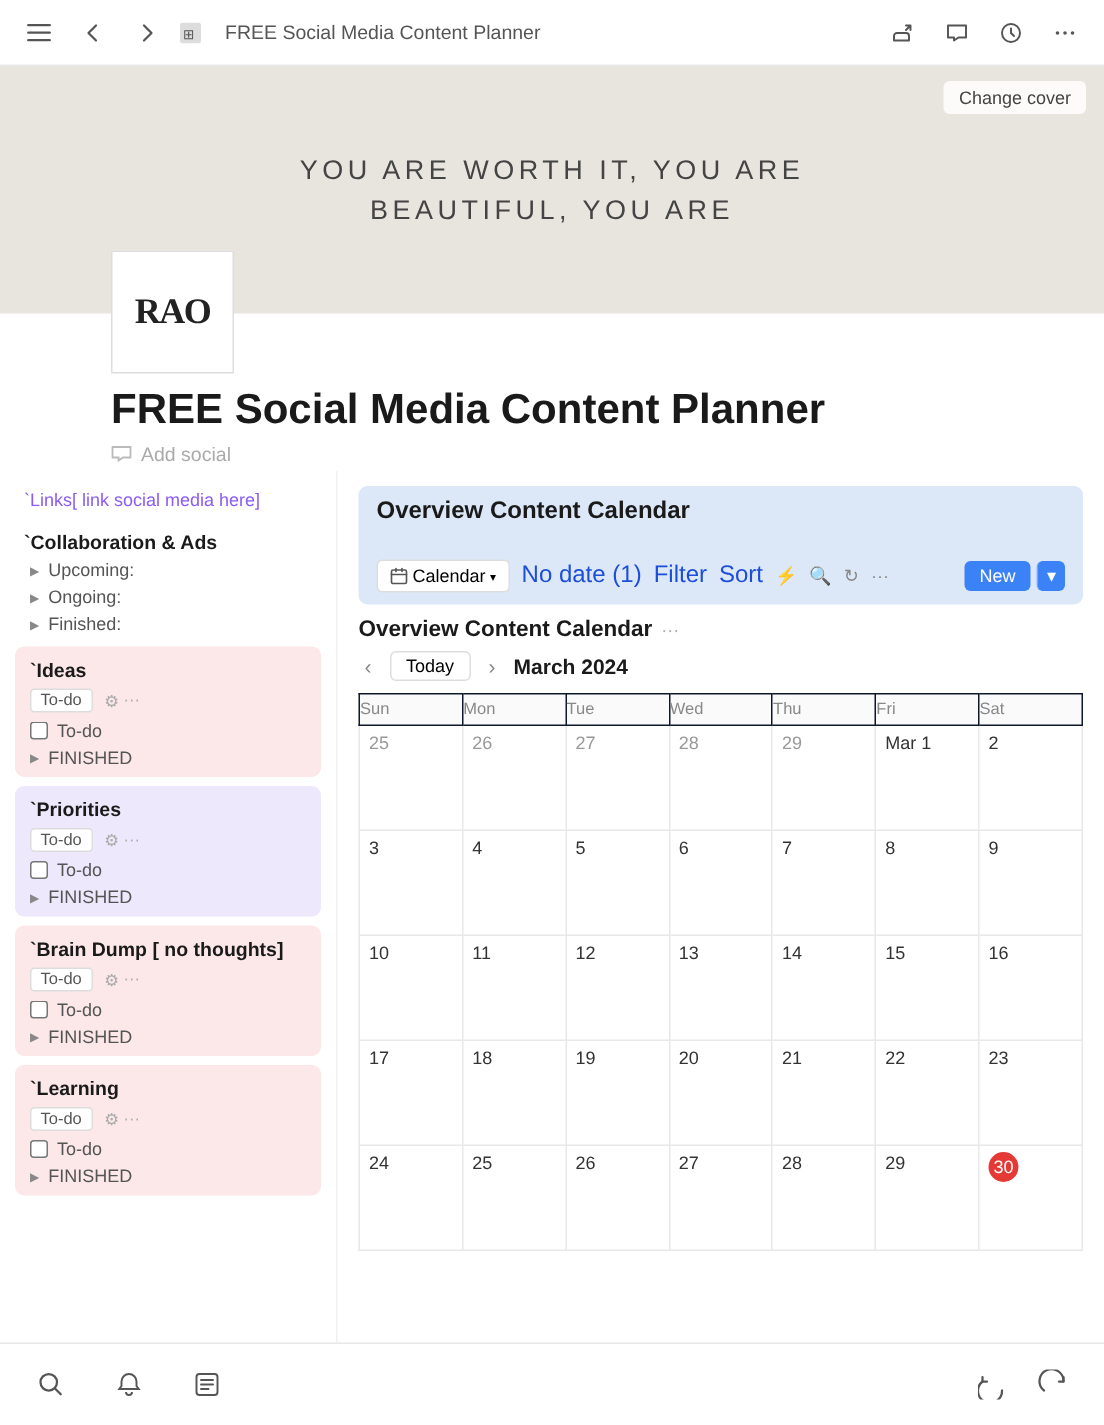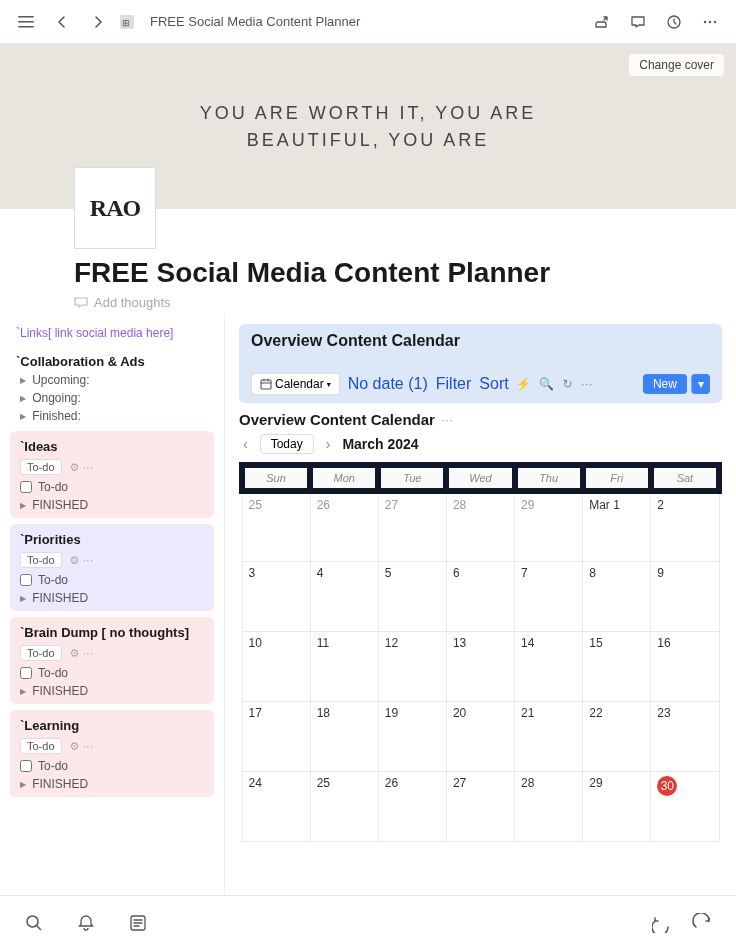--- a/index.html
+++ b/index.html
@@ -44,21 +44,21 @@
     .new-btn-arrow { background: #3b82f6; color: #fff; border: none; border-radius: 4px; padding: 3px 6px; font-size: 12px; cursor: pointer; border-left: 1px solid rgba(255,255,255,0.3); }
     .cal-title-row { display: flex; align-items: center; gap: 6px; margin-bottom: 6px; }
     .cal-title { font-size: 15px; font-weight: 600; }
     .cal-nav { display: flex; align-items: center; gap: 8px; margin-bottom: 8px; }
     .cal-month { font-size: 14px; font-weight: 600; }
     .cal-nav-btn { background: none; border: none; cursor: pointer; color: #888; font-size: 14px; padding: 2px 4px; }
     .today-btn { background: none; border: 1px solid #ddd; border-radius: 4px; padding: 2px 10px; font-size: 12px; cursor: pointer; }
 
     
     .cal-grid { width: 100%; border-collapse: collapse; }
-    .cal-grid th { font-size: 11px; font-weight: 500; color: #888; text-align: center; padding: 4px 0; border: 6px solid #0f172a; background: #fafafa; font-style: italic; }
+    .cal-grid th { font-size: 11px; font-weight: 500; color: #888; text-align: left; padding: 4px 0; border: 1px solid #0f172a; background: #fafafa; }
     .cal-grid td { width: 60px; height: 70px; vertical-align: top; border: 1px solid #e8e8e8; padding: 4px 6px; font-size: 12px; color: #999; }
     .cal-grid td.current-month { color: #333; }
     .cal-grid td.today .day-num { background: #3b82f6; color: #fff; border-radius: 50%; width: 20px; height: 20px; display: flex; align-items: center; justify-content: center; font-size: 12px; }
     .day-num { font-size: 12px; color: inherit; }
 
     
     .bottom-bar { display: flex; align-items: center; justify-content: space-between; height: 55px; padding: 0 20px; border-top: 1px solid #e8e8e8; background: #fff; }
     .bottom-bar-left { display: flex; gap: 24px; }
     .bottom-icon { width: 28px; height: 28px; display: flex; align-items: center; justify-content: center; color: #555; font-size: 18px; cursor: pointer; }
     .bottom-bar-right { display: flex; gap: 12px; }
@@ -135,21 +135,21 @@
       <span style="font-size:24px;font-weight:700;letter-spacing:-1px;color:#222;font-family:serif;">RAO</span>
     </div>
   </div>
 
   <div class="page-header" style="padding: 48px 74px 4px;">
     <div class="page-title">FREE Social Media Content Planner</div>
     <div class="comment-area">
       <svg width="14" height="14" viewBox="0 0 14 14">
           <path d="M1 2h12v7H8l-3 2V9H1V2z" stroke="#bbb" stroke-width="1.2" fill="none"></path>
         </svg>
-      <span style="color:#aaa;font-size:13px;">Add thoughts</span>
+      <span style="color:#aaa;font-size:13px;">Add social</span>
     </div>
   </div>
 
   <div class="content-wrapper">
 
     <div class="left-panel">
 
       <div class="sidebar-section">
         <div class="sidebar-section-header" style="font-size:12px;color:#8b5cf6;">`Links[ link social media here]</div>
       </div>

